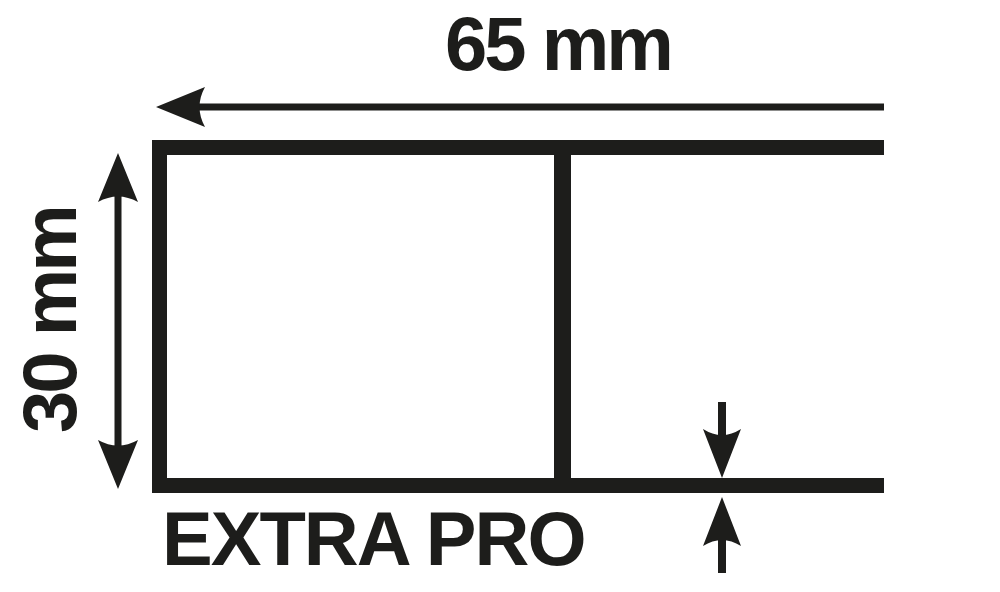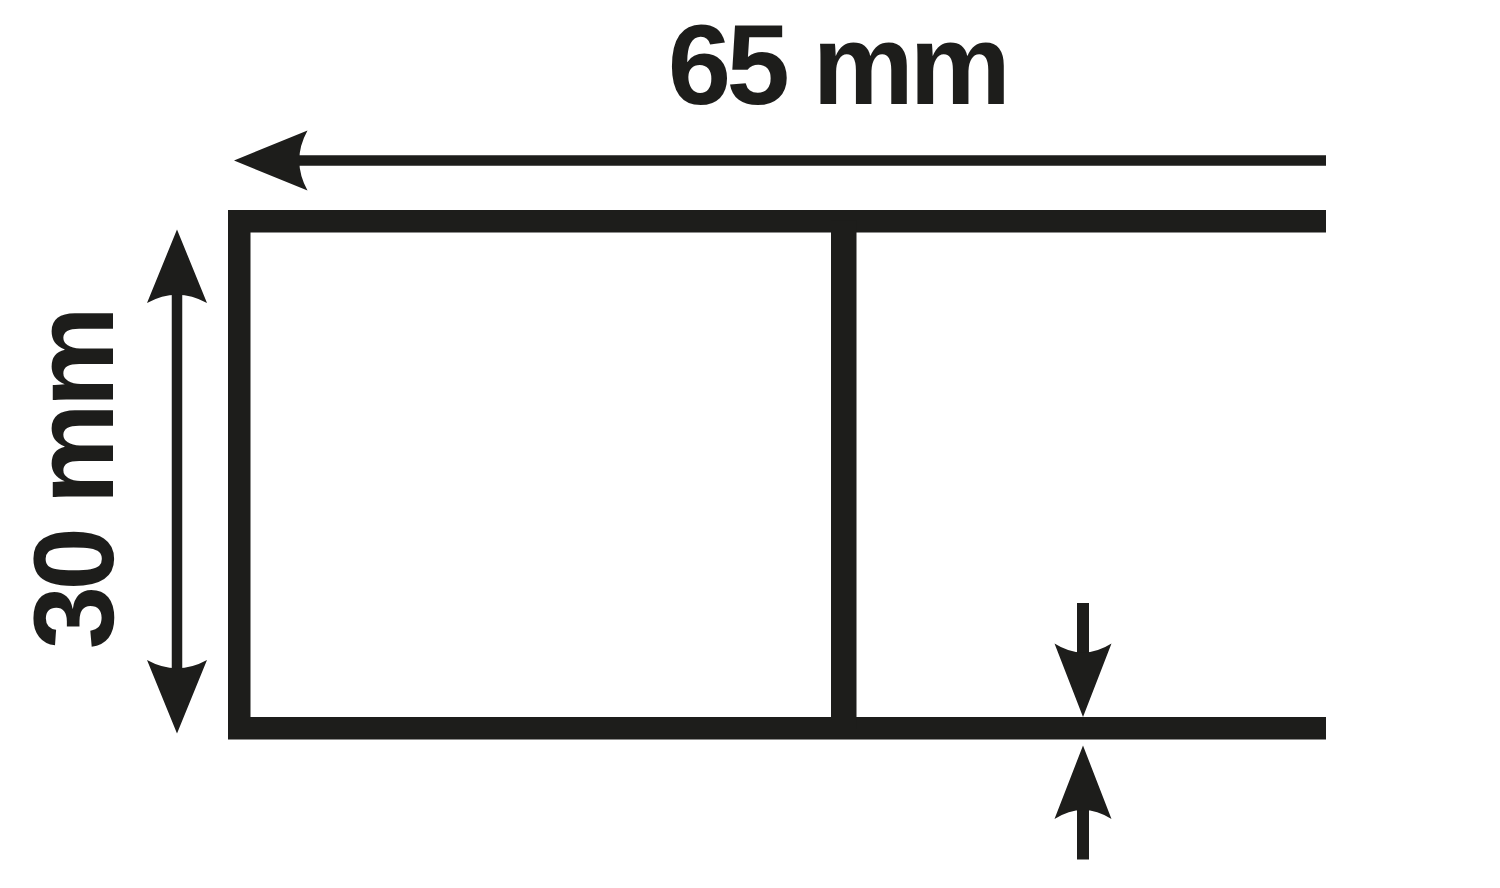--- a/index.html
+++ b/index.html
@@ -84,20 +84,21 @@
 <body>
 
 <div class="canvas">
 
   <div class="label width-label">65 mm</div>
 
   <div class="label height-label">30 mm</div>
 
   <div class="label thickness-label">1,8 mm</div>
 
+  <div class="label product-label">EXTRA PRO</div>
 
   <div class="profile-rect"></div>
 
   <div class="center-wall"></div>
 
   <svg class="arrows-svg" viewBox="0 0 1000 592">
 
     <g>
       <line x1="198" y1="107" x2="924" y2="107" stroke="#1d1d1b" stroke-width="7"></line>
       <path d="M 156 107 L 205 87 Q 194 107 205 127 Z" fill="#1d1d1b"></path>

